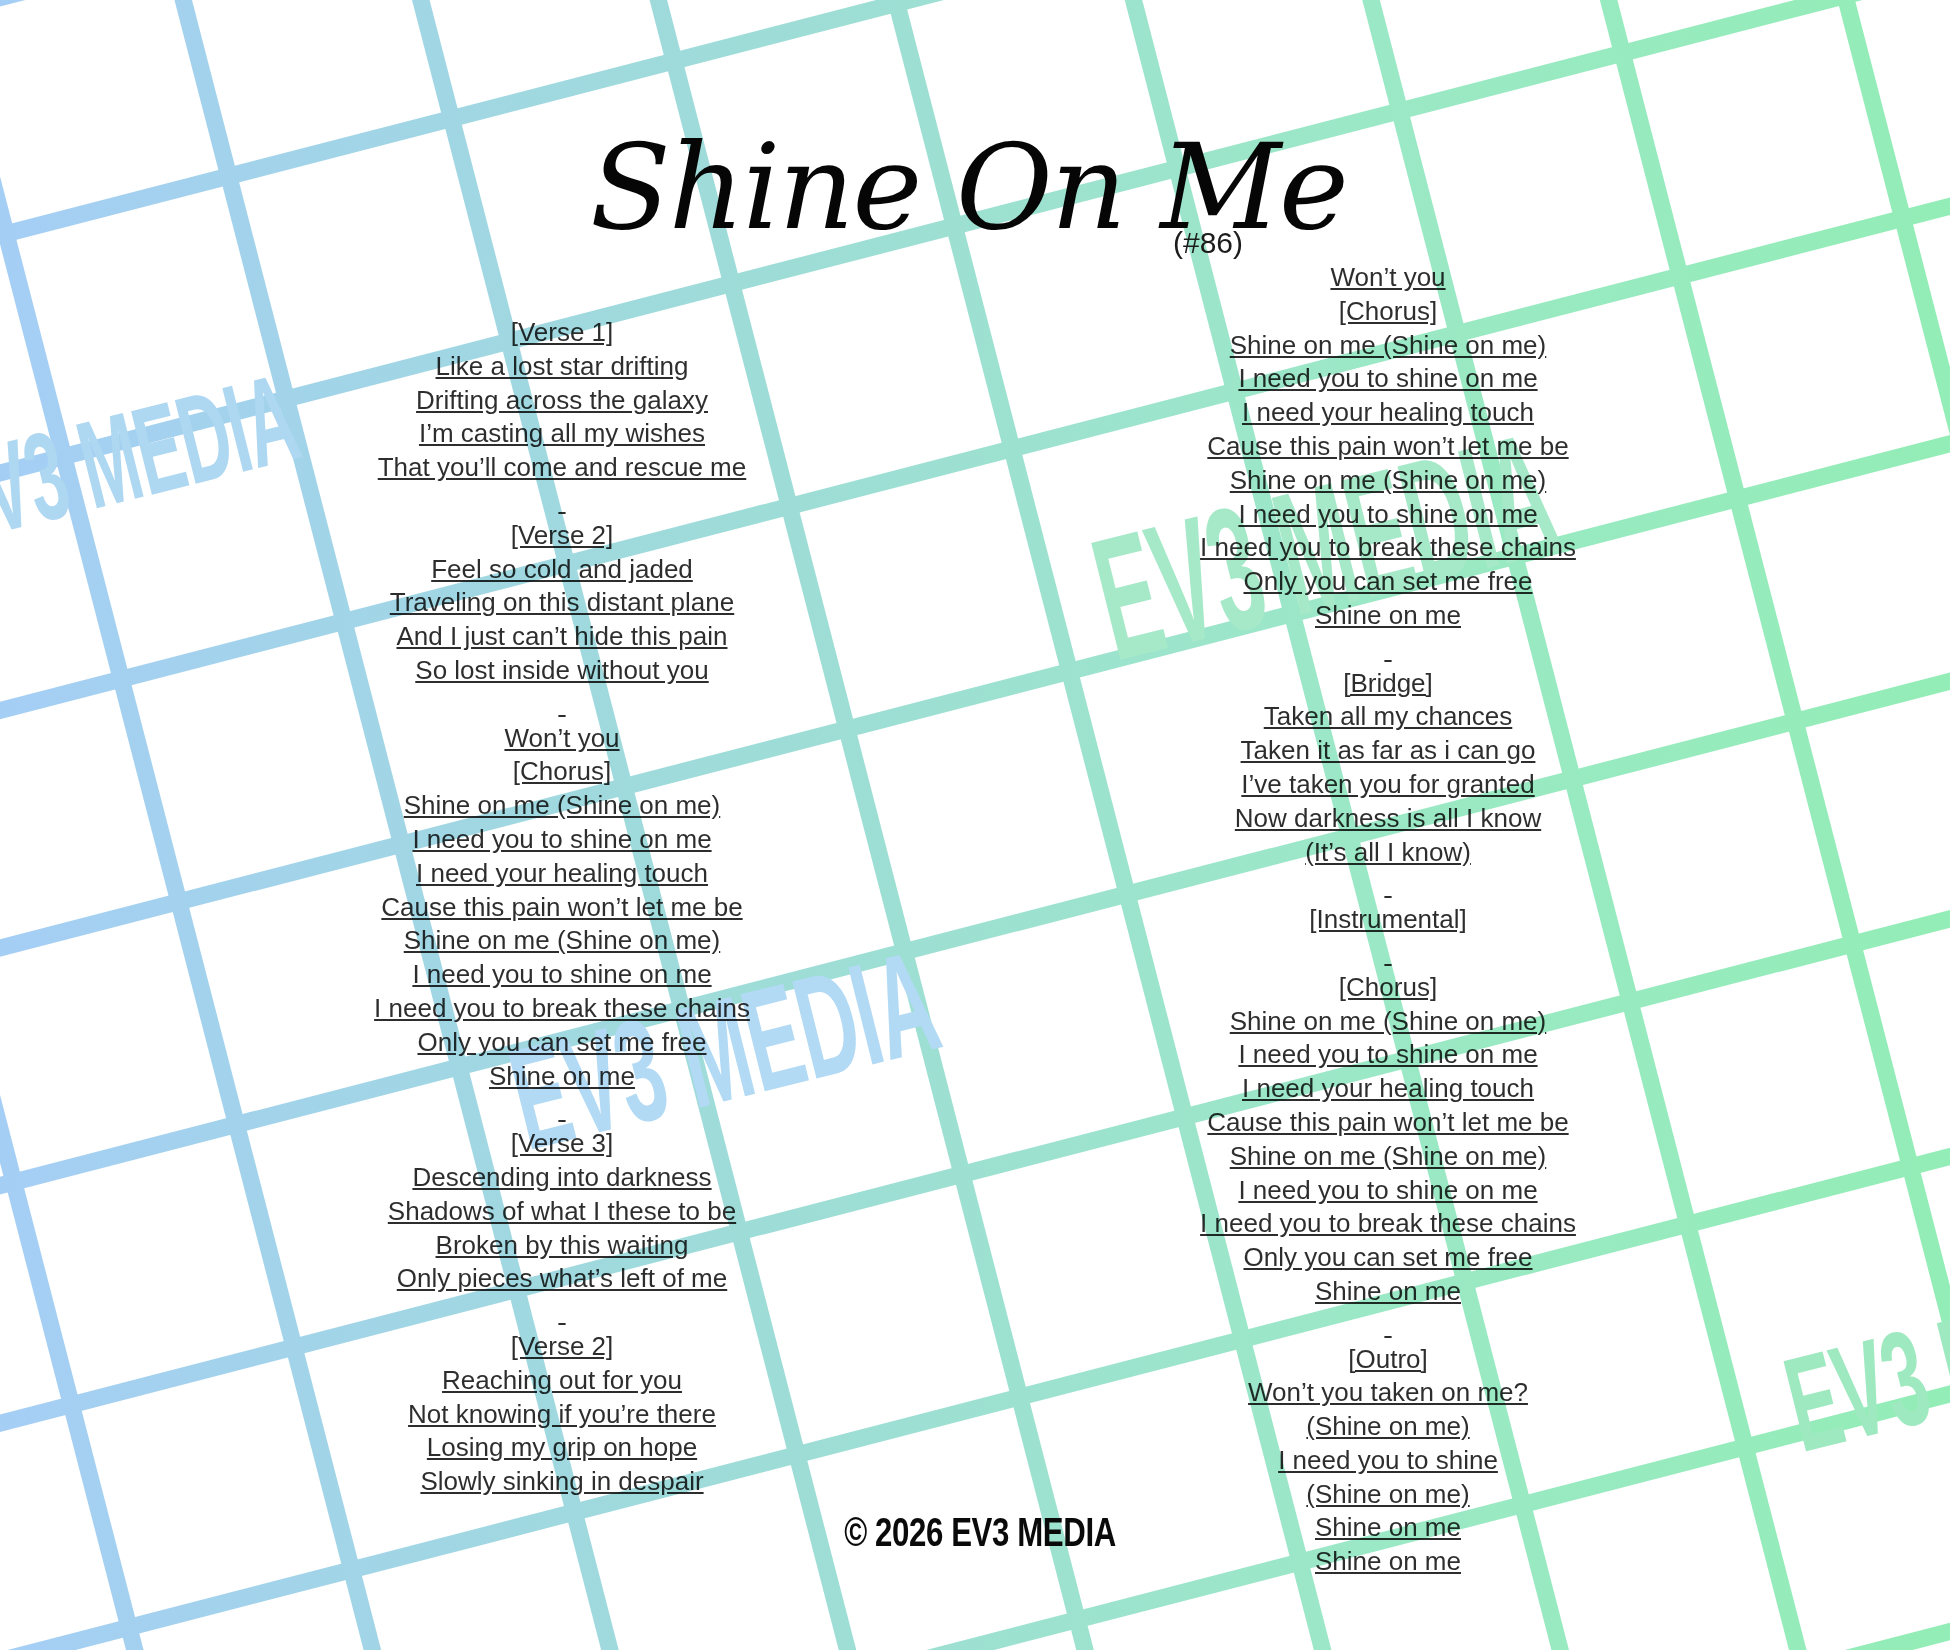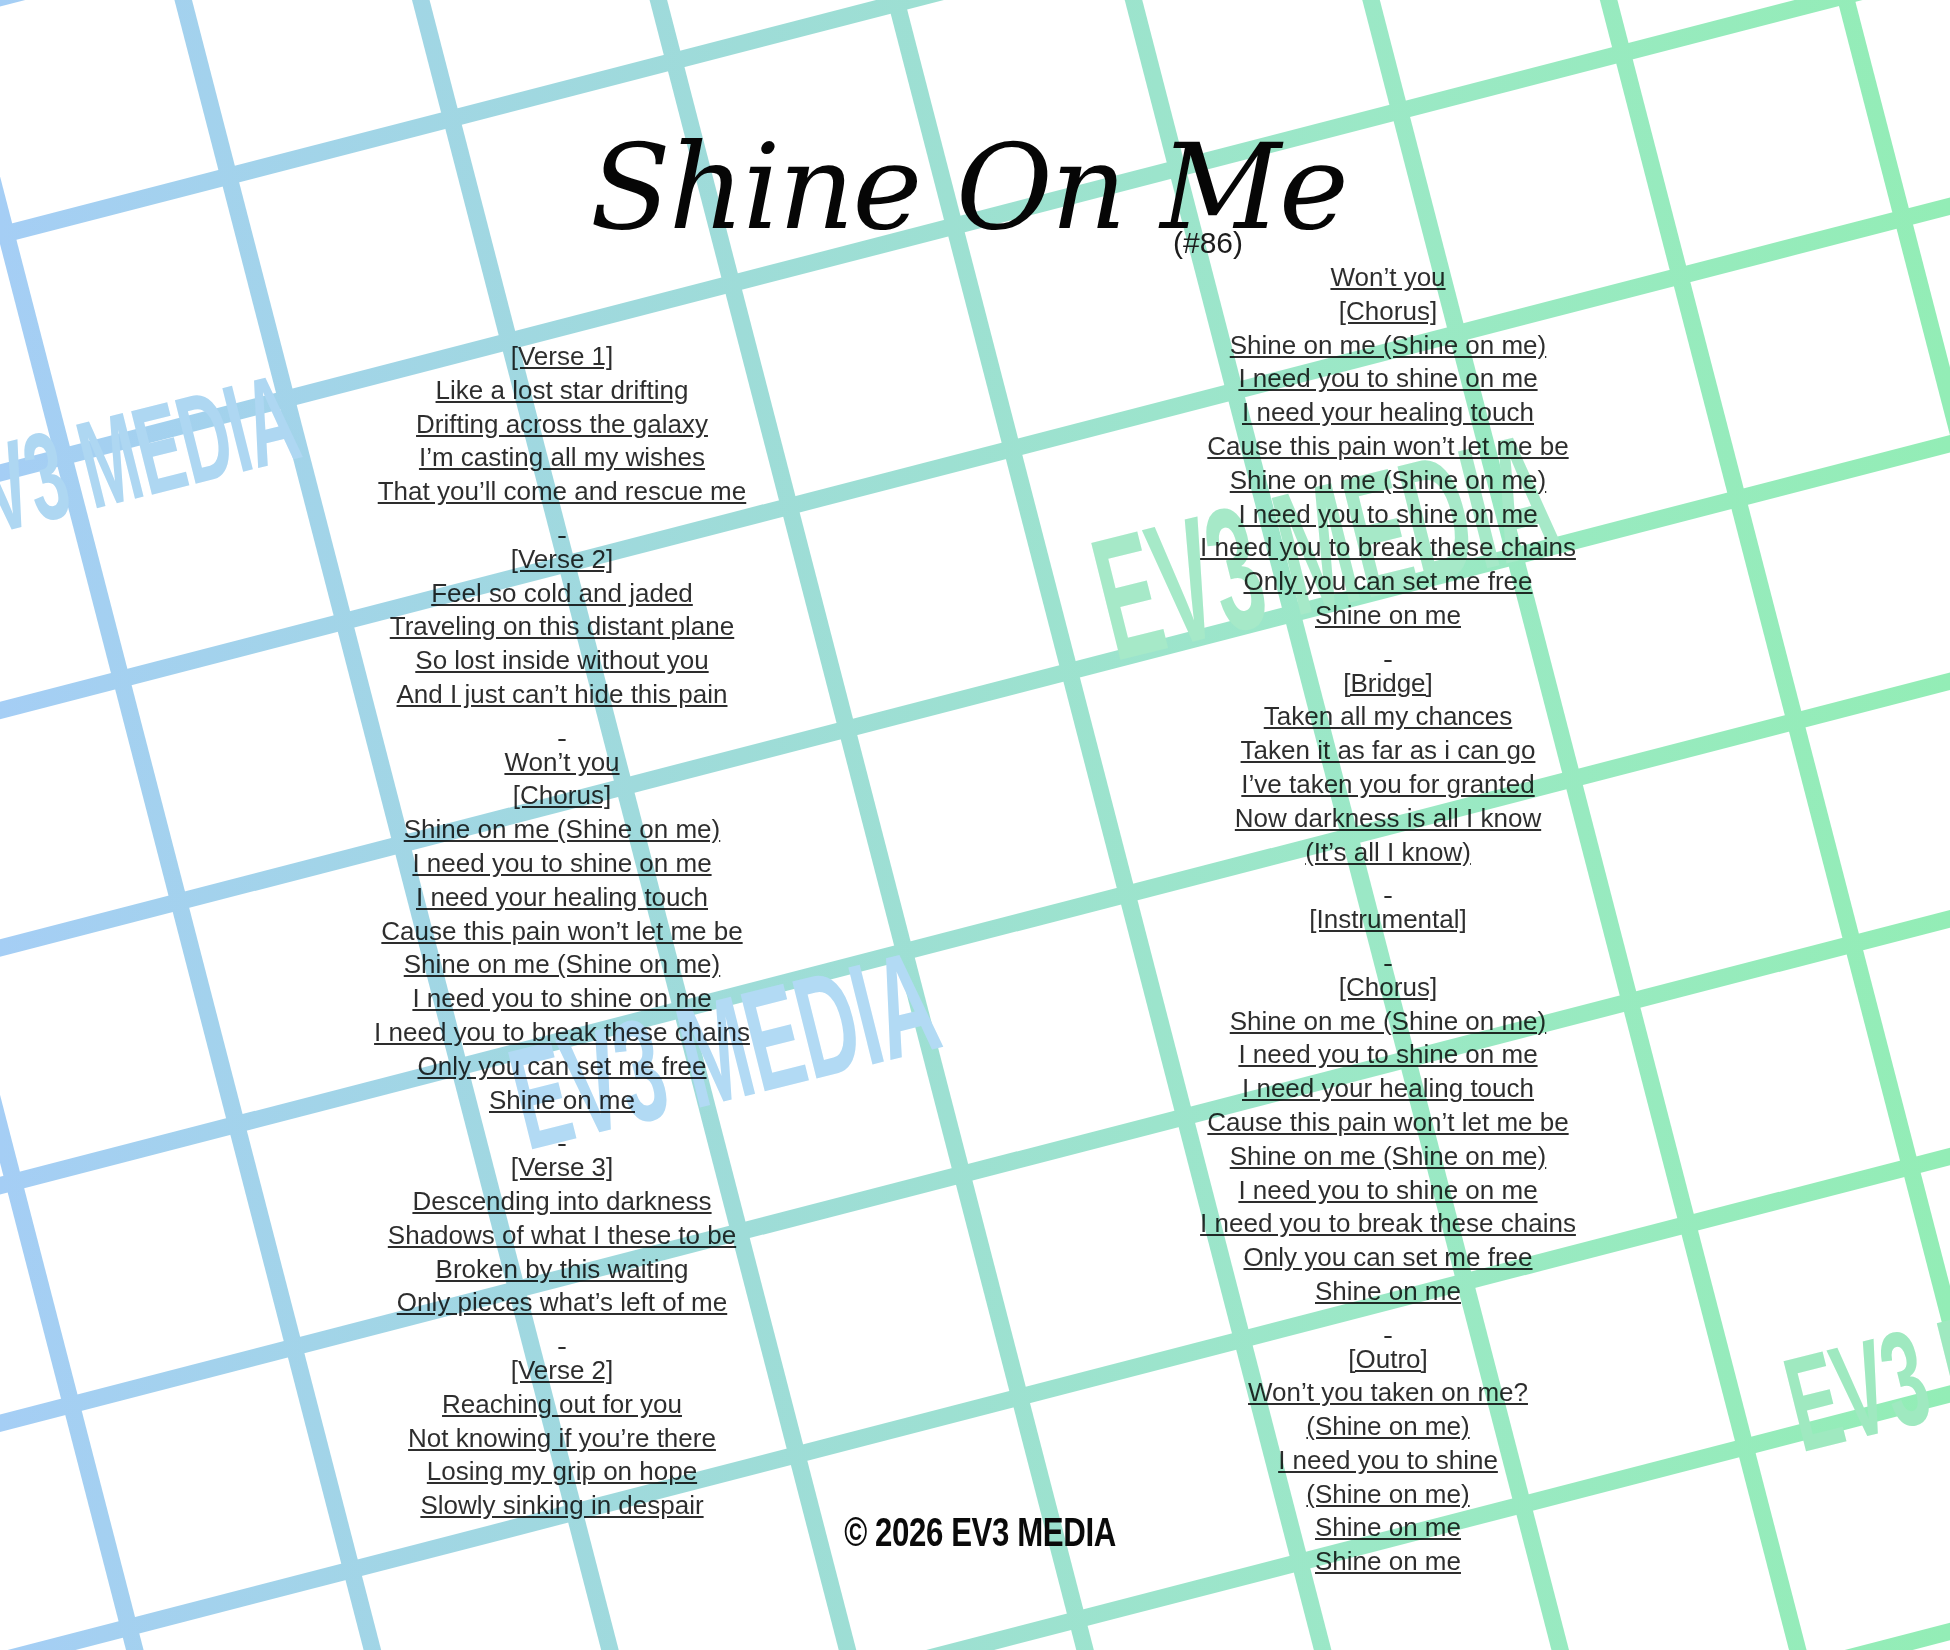--- a/index.html
+++ b/index.html
@@ -36,21 +36,21 @@
     position:absolute;z-index:3;
     left:1173px;top:226px;
     font-size:30px;color:#1c1c1c;
   }
   
   .col{
     position:absolute;z-index:3;
     width:700px;text-align:center;
     font-size:26px;color:rgba(5,5,5,0.84);text-decoration:underline;
   }
-  .col-left{left:212px;top:316px;margin-top:24px;}
+  .col-left{left:212px;top:316px;}
   .col-right{left:1038px;top:261px;}
   .lyric-line{line-height:33.8px;height:33.8px;white-space:nowrap;}
   
   .copyright{
     position:absolute;z-index:3;
     left:730px;top:1510px;width:500px;
     text-align:center;
     font-weight:bold;font-size:40px;
     letter-spacing:-0.5px;
     color:#0a0a0a;
@@ -122,22 +122,22 @@
   <div class="col col-left">
       <div class="lyric-line">[Verse 1]</div>
       <div class="lyric-line">Like a lost star drifting</div>
       <div class="lyric-line">Drifting across the galaxy</div>
       <div class="lyric-line">I’m casting all my wishes</div>
       <div class="lyric-line">That you’ll come and rescue me</div>
       <div class="lyric-line">&nbsp;</div>
       <div class="lyric-line">[Verse 2]</div>
       <div class="lyric-line">Feel so cold and jaded</div>
       <div class="lyric-line">Traveling on this distant plane</div>
+      <div class="lyric-line">And I just can’t hide this pain</div>
       <div class="lyric-line">So lost inside without you</div>
-      <div class="lyric-line">And I just can’t hide this pain</div>
       <div class="lyric-line">&nbsp;</div>
       <div class="lyric-line">Won’t you</div>
       <div class="lyric-line">[Chorus]</div>
       <div class="lyric-line">Shine on me (Shine on me)</div>
       <div class="lyric-line">I need you to shine on me</div>
       <div class="lyric-line">I need your healing touch</div>
       <div class="lyric-line">Cause this pain won’t let me be</div>
       <div class="lyric-line">Shine on me (Shine on me)</div>
       <div class="lyric-line">I need you to shine on me</div>
       <div class="lyric-line">I need you to break these chains</div>

